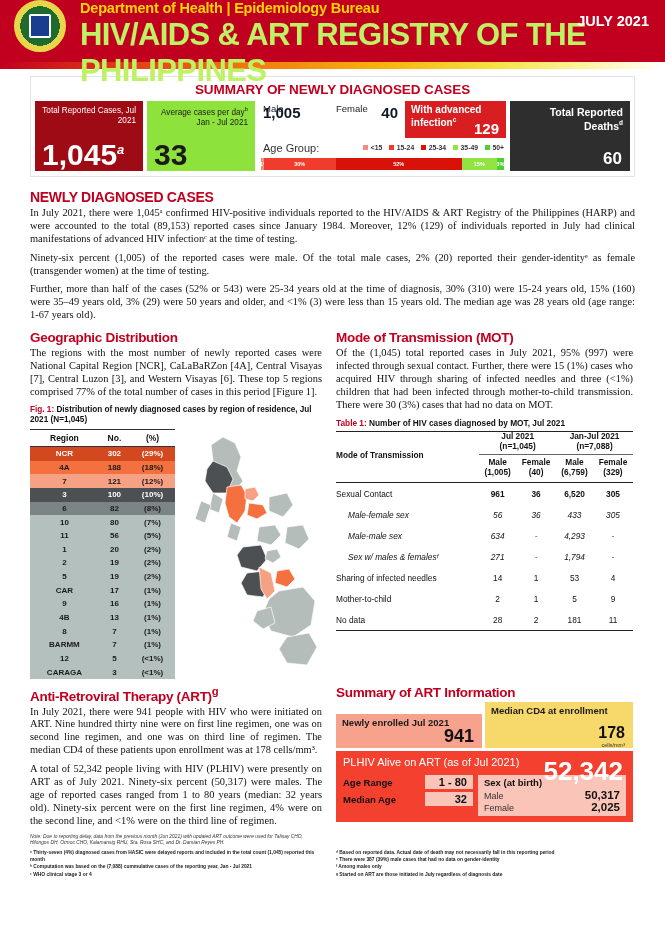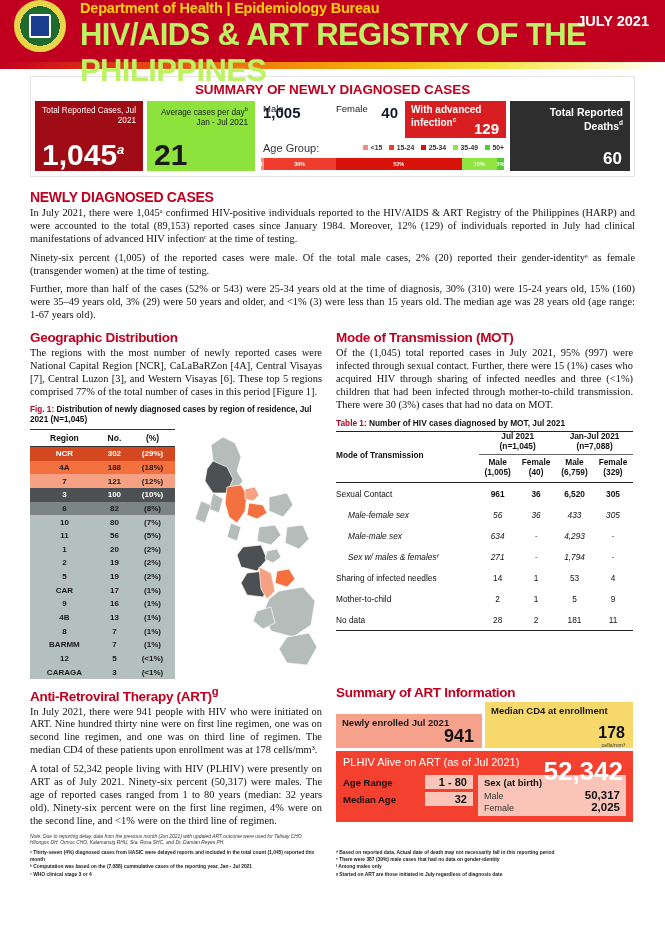--- a/index.html
+++ b/index.html
@@ -199,21 +199,21 @@
     <div class="summary-title">SUMMARY OF NEWLY DIAGNOSED CASES</div>
     <div class="summary-row">
 
       <div class="card c-total">
         <div class="card-label">Total Reported Cases, Jul 2021</div>
         <div class="card-big"><span>1,045</span><sup>a</sup></div>
       </div>
 
       <div class="card c-avg">
         <div class="card-label"><span>Average cases per day</span><sup style="font-size:6px">b</sup><br><span>Jan - Jul 2021</span></div>
-        <div class="card-big">21</div>
+        <div class="card-big">33</div>
       </div>
 
       <div class="c-mid">
         <div class="mid-top">
           <div class="mf-box">
             <div class="mf-label">Male</div>
             <div class="mf-num">1,005</div>
           </div>
           <div class="mf-box">
             <div class="mf-label">Female</div>

